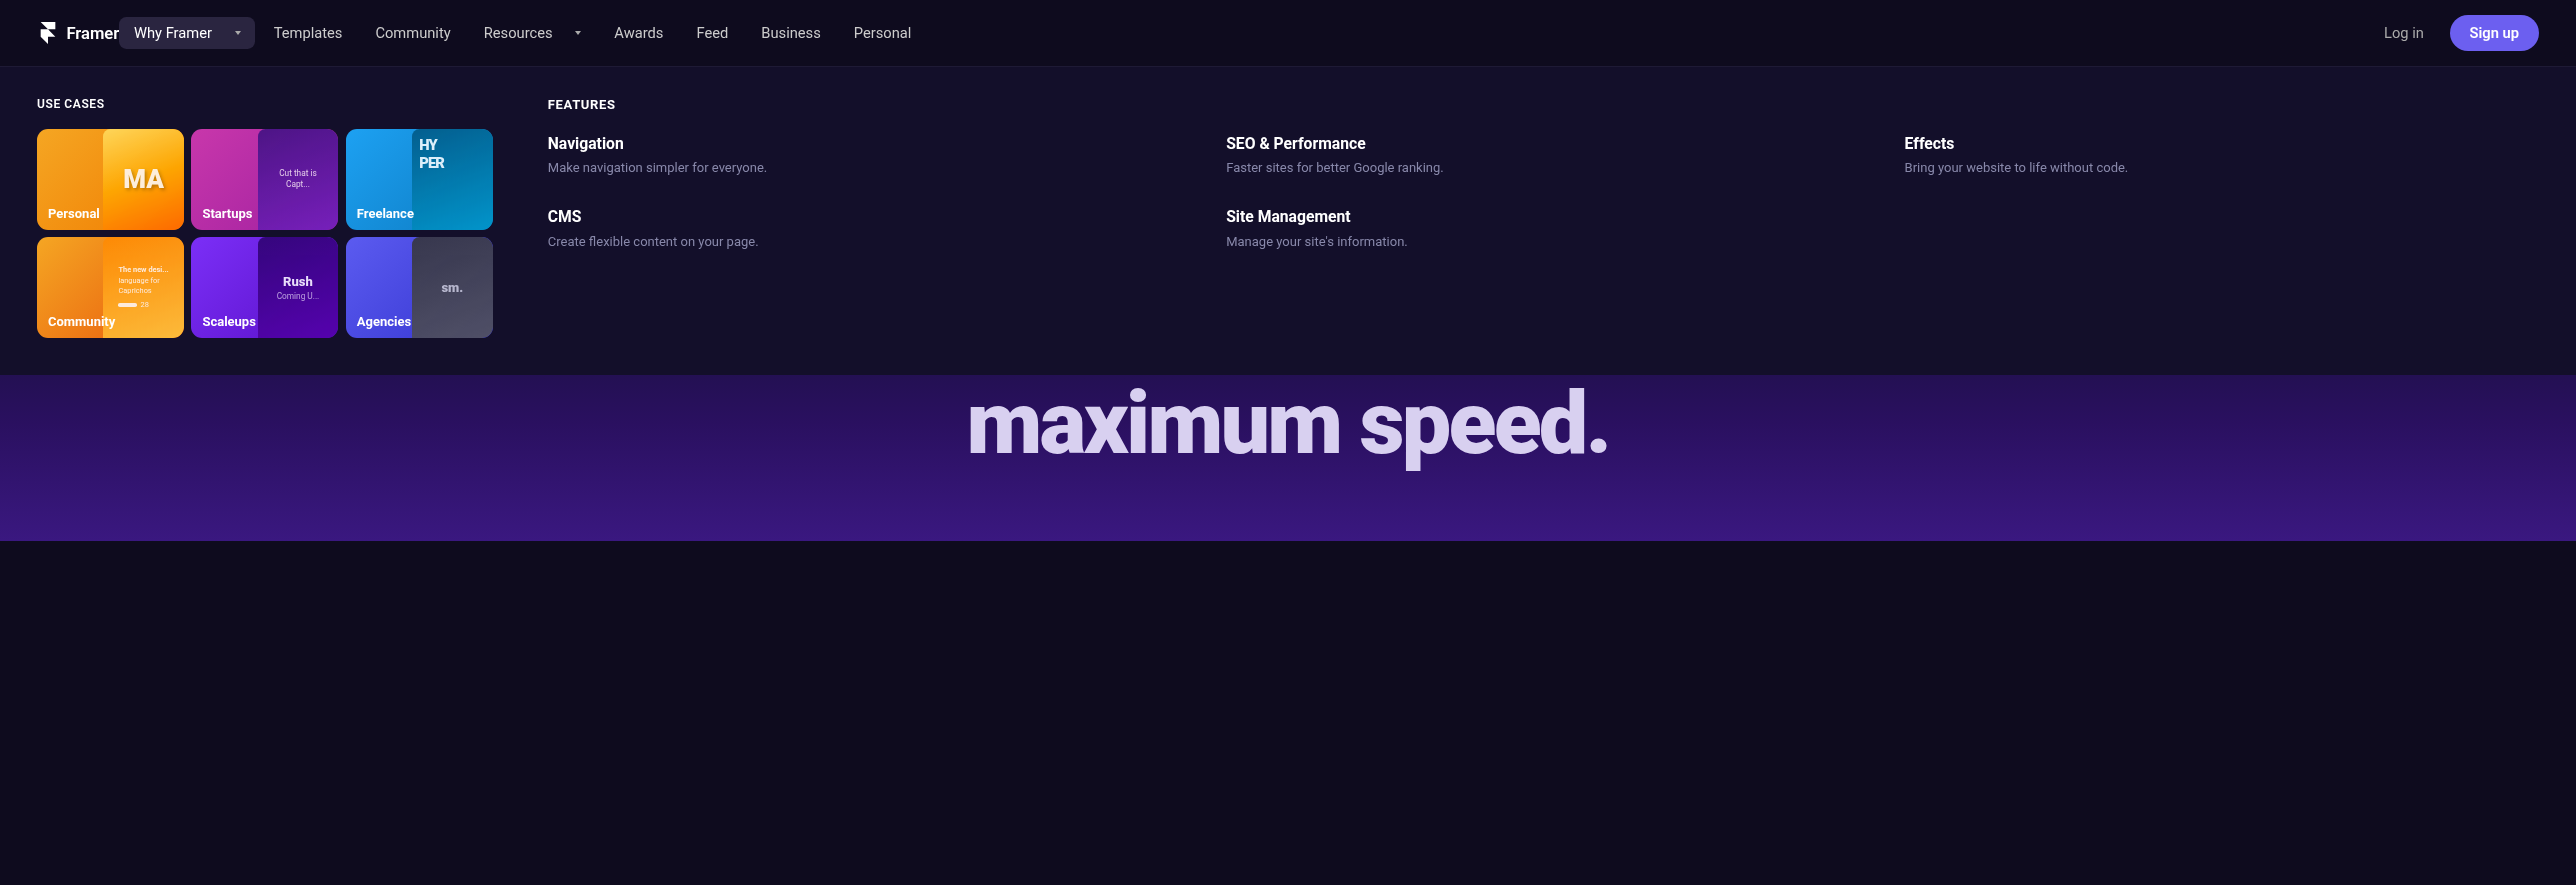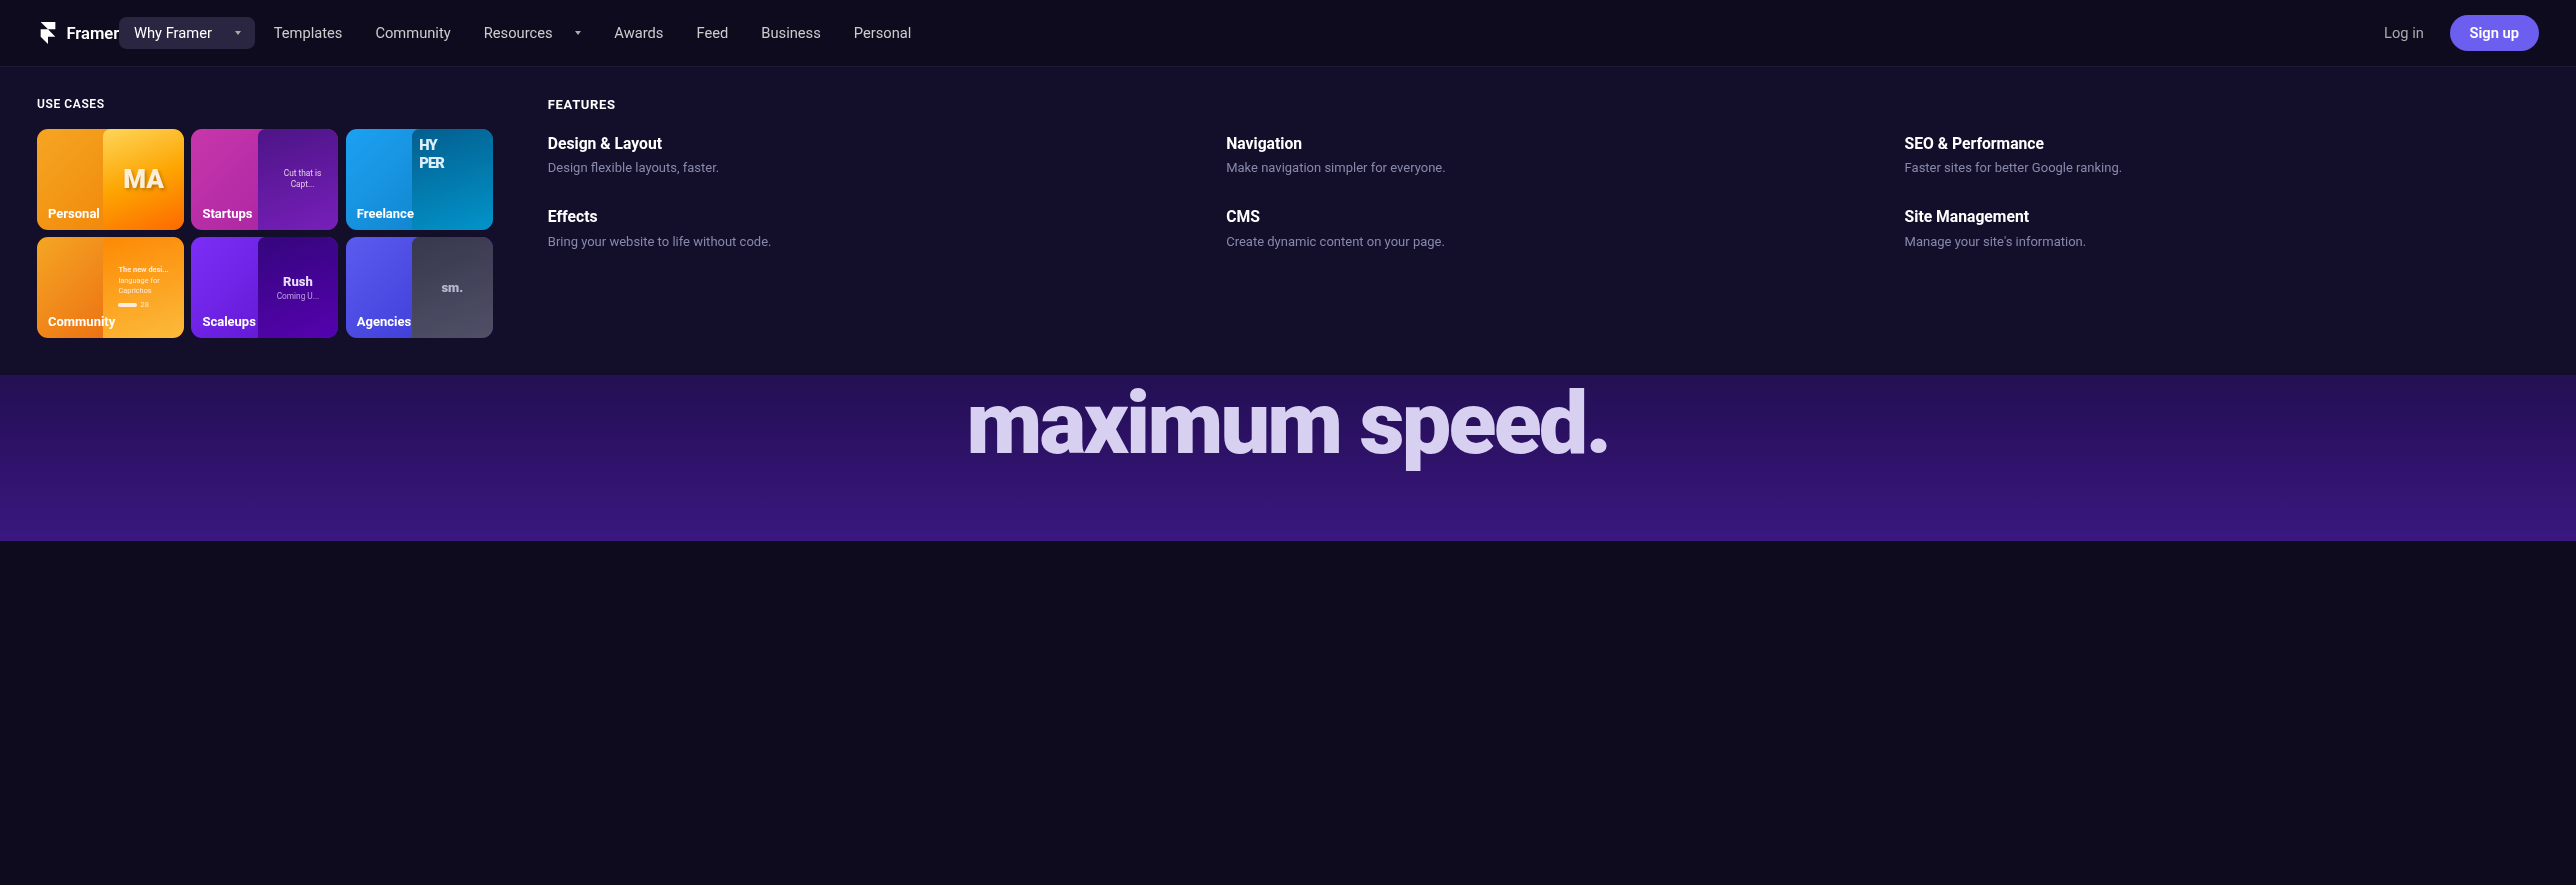--- a/index.html
+++ b/index.html
@@ -171,24 +171,24 @@
       font-size: 26px;
       font-weight: 900;
       color: #fff;
       text-shadow: 1.8px 1.8px 3.7px rgba(0,0,0,0.3);
     }
 
     .thumb-startups {
       background: linear-gradient(160deg, #3a1080 0%, #7020c0 100%);
       display: flex;
       align-items: center;
-      justify-content: flex-end;
+      justify-content: center;
       font-size: 10px;
       color: #fff;
-      padding: 17px;
+      padding: 3px;
     }
 
     .thumb-freelance {
       background: linear-gradient(160deg, #005580 0%, #0099cc 100%);
       display: flex;
       align-items: flex-start;
       padding: 7.4px;
       font-size: 9.2px;
       font-weight: 800;
       color: #fff;
@@ -394,43 +394,39 @@
         <span class="card-label">Agencies</span>
       </div>
 
     </div>
   </div>
 
   <div class="features">
     <div class="features-section-title">Features</div>
     <div class="features-grid">
 
-      <div class="feature-item">
-        <div class="feature-title">Design &amp; Layout</div>
-        <div class="feature-desc">Design flexible layouts, faster.</div>
-      </div>
 
       <div class="feature-item">
         <div class="feature-title">Navigation</div>
         <div class="feature-desc">Make navigation simpler for everyone.</div>
       </div>
 
       <div class="feature-item">
         <div class="feature-title">SEO &amp; Performance</div>
         <div class="feature-desc">Faster sites for better Google ranking.</div>
       </div>
 
       <div class="feature-item">
         <div class="feature-title">Effects</div>
         <div class="feature-desc">Bring your website to life without code.</div>
       </div>
 
       <div class="feature-item">
         <div class="feature-title">CMS</div>
-        <div class="feature-desc">Create dynamic content on your page.</div>
+        <div class="feature-desc">Create flexible content on your page.</div>
       </div>
 
       <div class="feature-item">
         <div class="feature-title">Site Management</div>
         <div class="feature-desc">Manage your site's information.</div>
       </div>
 
     </div>
   </div>
 

